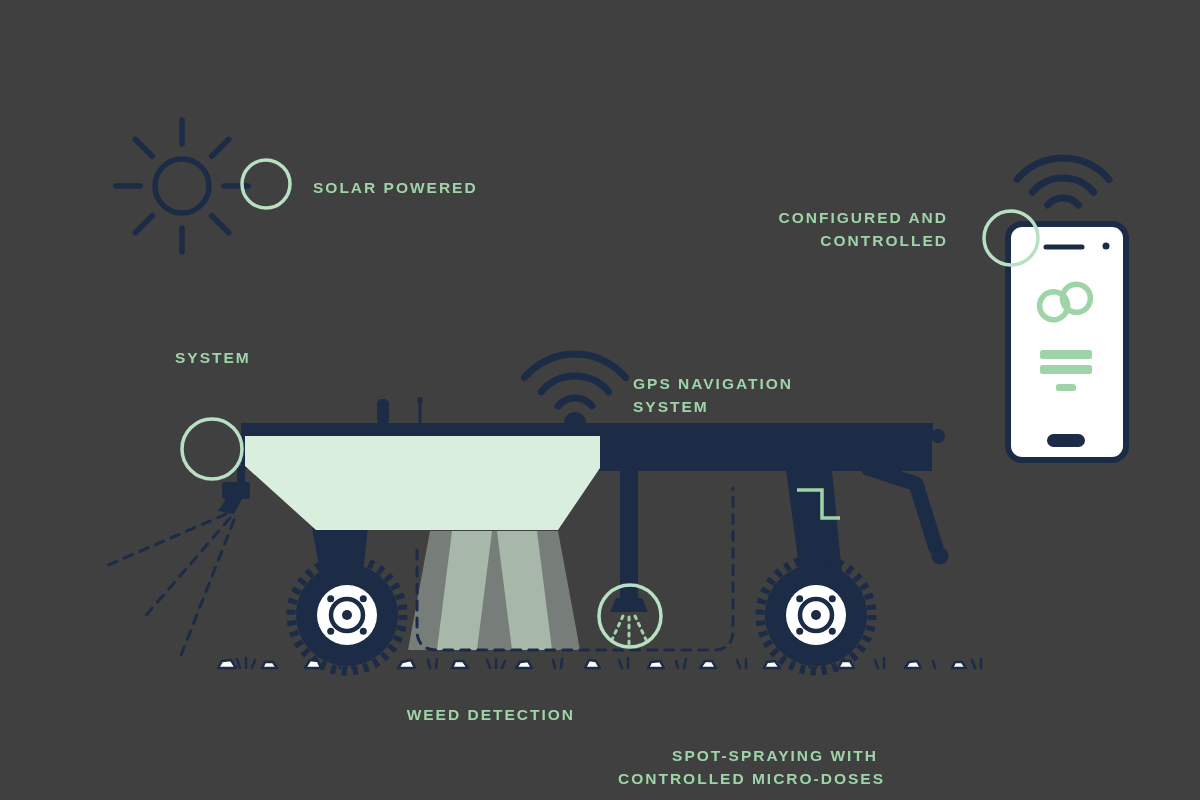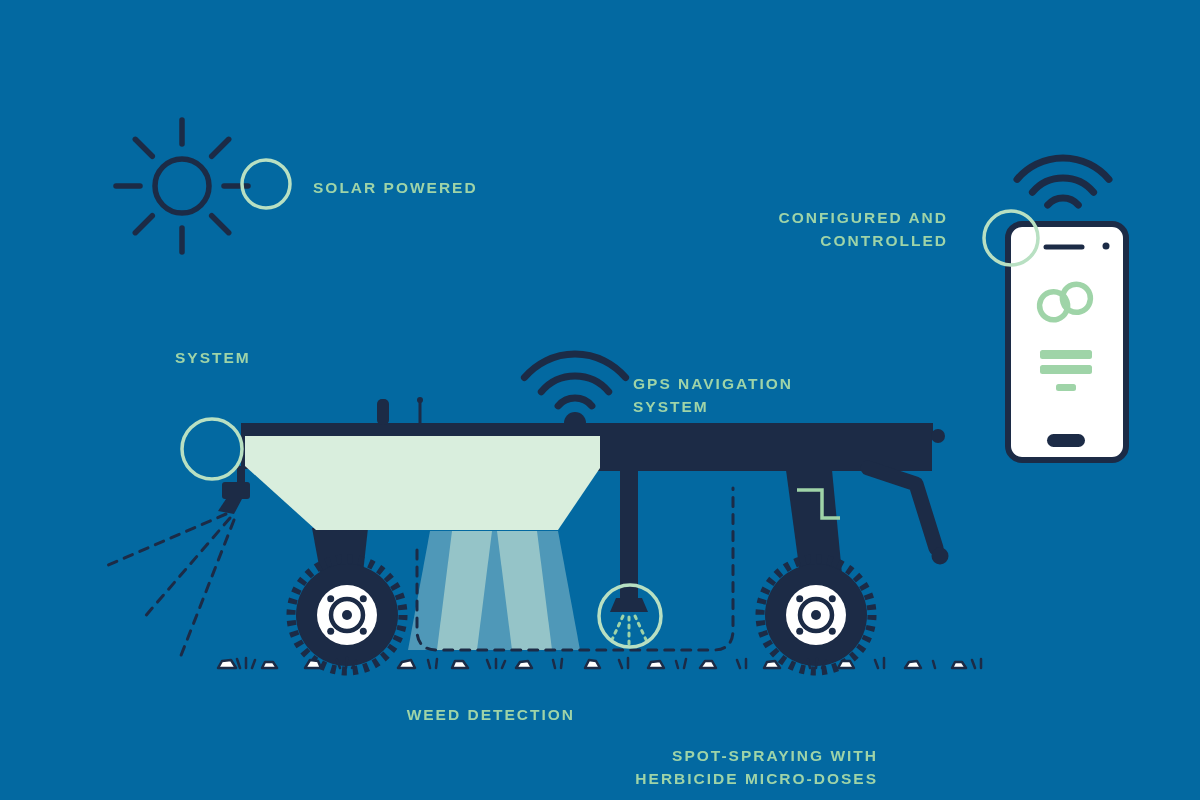--- a/index.html
+++ b/index.html
@@ -6,21 +6,21 @@
     --navy:#1c2b46;
     --green:#9fd4a8;
     --mint:#d9eedd;
     --circle:#b8e0c2;
   }
   html,body{margin:0;padding:0;background:#fff;}
   #canvas{
     position:relative;
     width:1200px;height:800px;
     margin:0 auto;
-    background:#0369a1;
+    background:#404040;
     overflow:hidden;
     font-family:"Liberation Sans", sans-serif;
   }
   #scene{position:absolute;left:0;top:0;}
   .label{
     position:absolute;
     font-weight:700;
     font-size:15.5px;
     letter-spacing:2px;
     line-height:23px;
@@ -203,16 +203,16 @@
 
   <div class="label" style="left:633px; top:372px;">
     <span>GPS NAVIGATION</span>
     <span>SYSTEM</span>
   </div>
 
   <div class="label center" style="left:370px; top:703px; width:205px;">WEED DETECTION</div>
 
   <div class="label center" style="left:618px; top:744px; width:260px;">
     <span>SPOT-SPRAYING WITH</span>
-    <span>HERBICIDE MICRO-DOSES</span>
+    <span>CONTROLLED MICRO-DOSES</span>
   </div>
 
 </div>
 
 </body></html>

